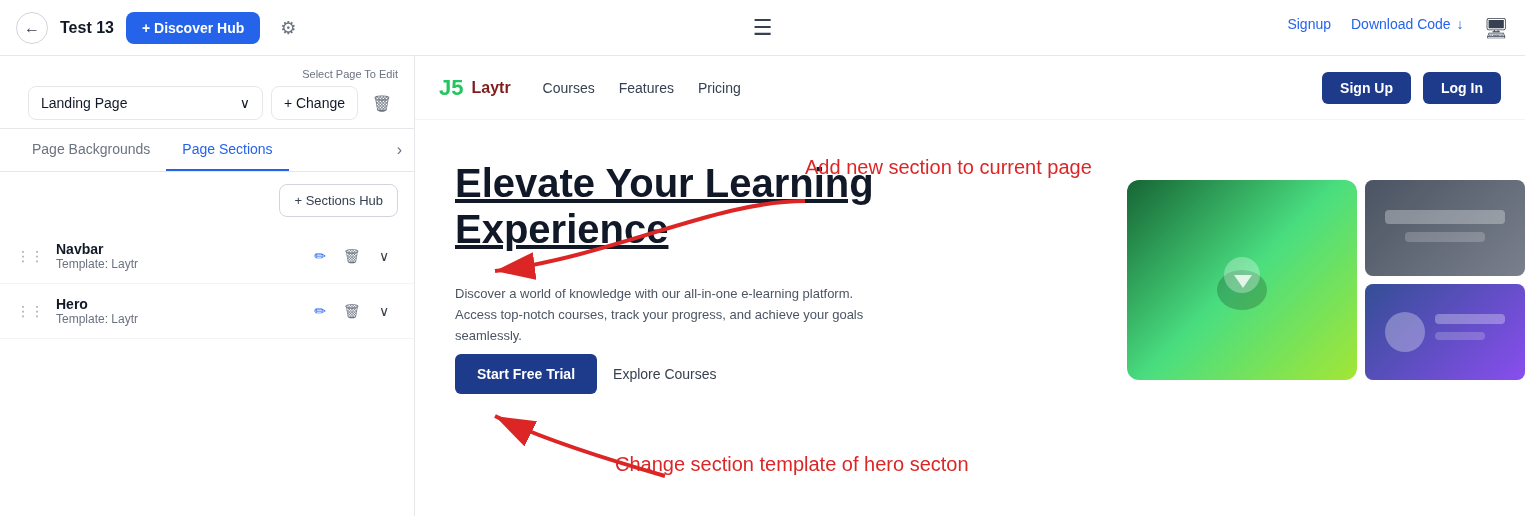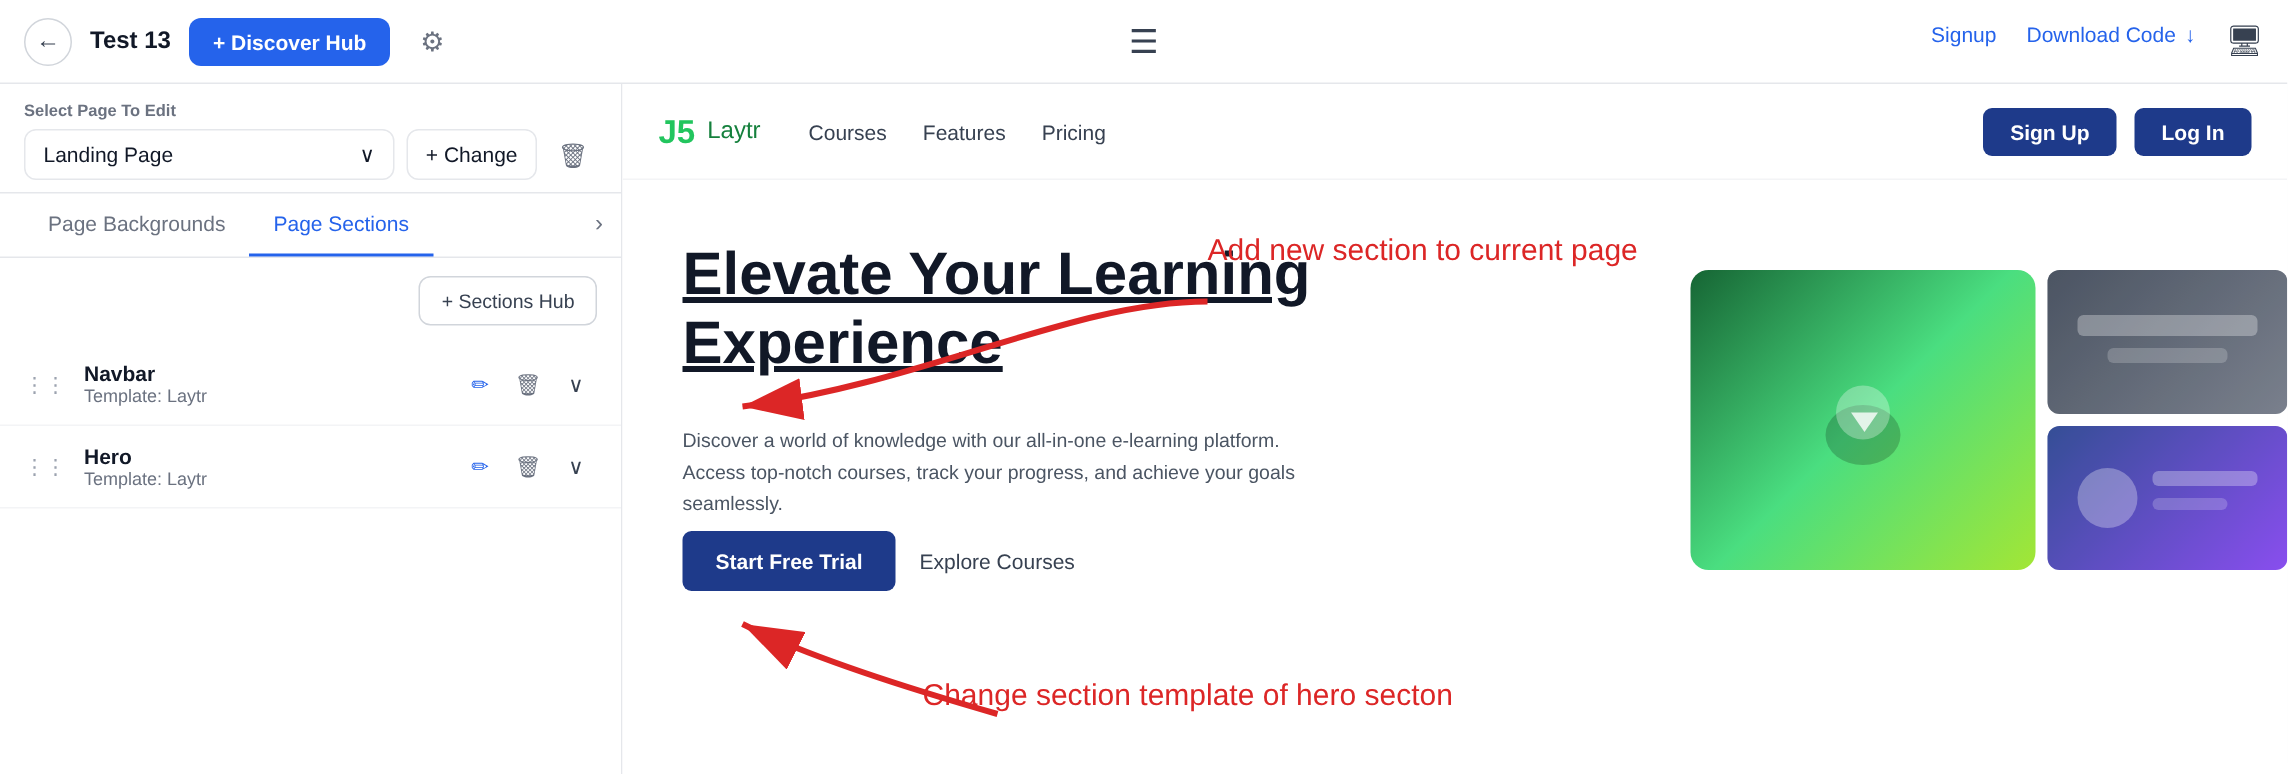--- a/index.html
+++ b/index.html
@@ -41,22 +41,22 @@
     .main-layout { display: flex; height: calc(100vh - 56px); }
 
     
     .sidebar {
       width: 415px; min-width: 415px; border-right: 1px solid #e5e7eb;
       display: flex; flex-direction: column; background: #fff;
     }
 
     
     .select-page-section { padding: 12px 16px 8px; border-bottom: 1px solid #e5e7eb; }
-    .select-page-label { font-size: 11px; color: #6b7280; font-weight: 700; margin-bottom: 6px; }
-    .select-page-row { display: flex; align-items: flex-end; gap: 8px; }
+    .select-page-label { font-size: 11px; color: #6b7280; font-weight: 400; margin-bottom: 6px; text-align: right; }
+    .select-page-row { display: flex; align-items: center; gap: 8px; margin-left: 12px; }
     .page-select {
       flex: 1; display: flex; align-items: center; justify-content: space-between;
       border: 1px solid #e5e7eb; border-radius: 8px; padding: 8px 12px;
       background: #fff; cursor: pointer; font-size: 14px; color: #111827;
     }
     .pages-btn {
       display: flex; align-items: center; gap: 4px; border: 1px solid #e5e7eb;
       border-radius: 8px; padding: 8px 12px; background: #fff; cursor: pointer;
       font-size: 14px; color: #111827; white-space: nowrap;
     }
@@ -107,21 +107,21 @@
       width: 100%; height: 100%; background: #fff; position: relative; overflow: hidden;
     }
 
     
     .preview-nav {
       display: flex; align-items: center; padding: 0 24px; height: 64px;
       background: #fff; border-bottom: 1px solid #f3f4f6;
     }
     .brand-logo { display: flex; align-items: center; gap: 8px; margin-right: 32px; }
     .brand-icon { color: #22c55e; font-size: 22px; font-weight: 900; }
-    .brand-name { font-size: 16px; font-weight: 400; color: #15803d; }
+    .brand-name { font-size: 16px; font-weight: 700; color: #7f1d1d; }
     .nav-links { display: flex; gap: 24px; }
     .nav-link { font-size: 14px; color: #374151; cursor: pointer; font-weight: 500; }
     .nav-right { margin-left: auto; display: flex; gap: 12px; }
     .btn-signup {
       background: #1e3a8a; color: #fff; border: none; border-radius: 6px;
       padding: 8px 18px; font-size: 14px; font-weight: 600; cursor: pointer;
     }
     .btn-login {
       background: #1e3a8a; color: #fff; border: none; border-radius: 6px;
       padding: 8px 18px; font-size: 14px; font-weight: 600; cursor: pointer;

